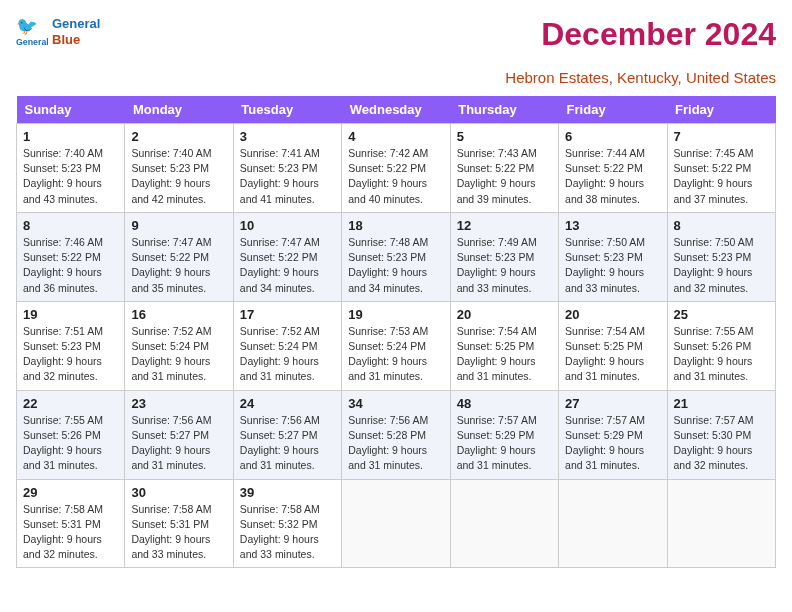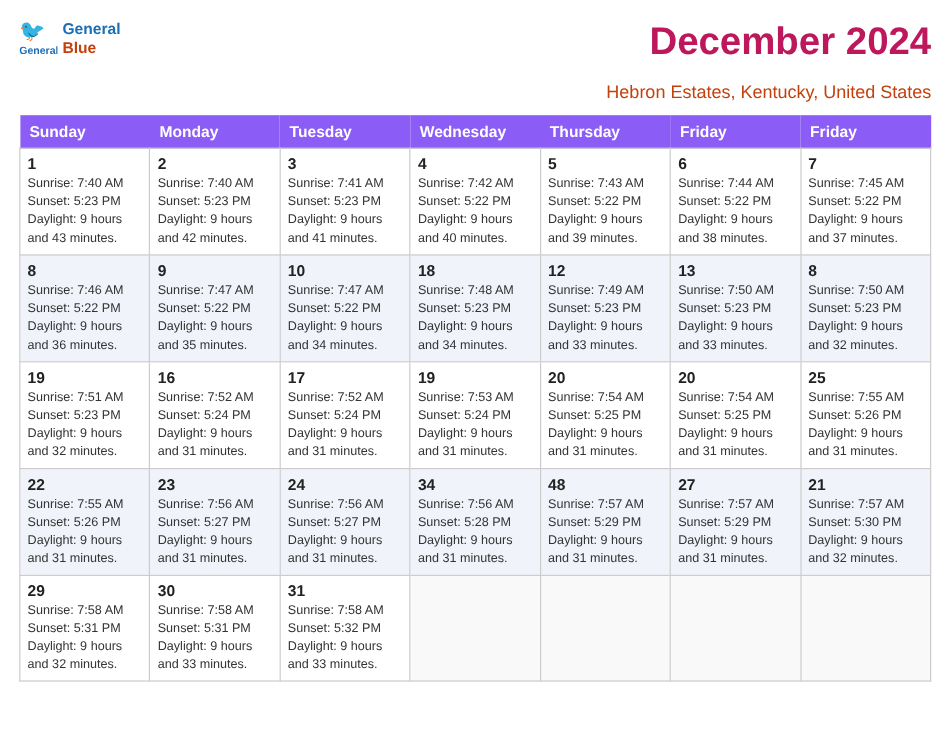--- a/index.html
+++ b/index.html
@@ -244,21 +244,21 @@
       <tr>
         <td>
           <span class="day-num">29</span>
           <div class="day-detail">Sunrise: 7:58 AM<br>Sunset: 5:31 PM<br>Daylight: 9 hours and 32 minutes.</div>
         </td>
         <td>
           <span class="day-num">30</span>
           <div class="day-detail">Sunrise: 7:58 AM<br>Sunset: 5:31 PM<br>Daylight: 9 hours and 33 minutes.</div>
         </td>
         <td>
-          <span class="day-num">31</span>
+          <span class="day-num">39</span>
           <div class="day-detail">Sunrise: 7:58 AM<br>Sunset: 5:32 PM<br>Daylight: 9 hours and 33 minutes.</div>
         </td>
         <td></td>
         <td></td>
         <td></td>
         <td></td>
       </tr>
     </tbody>
 </table>
 

